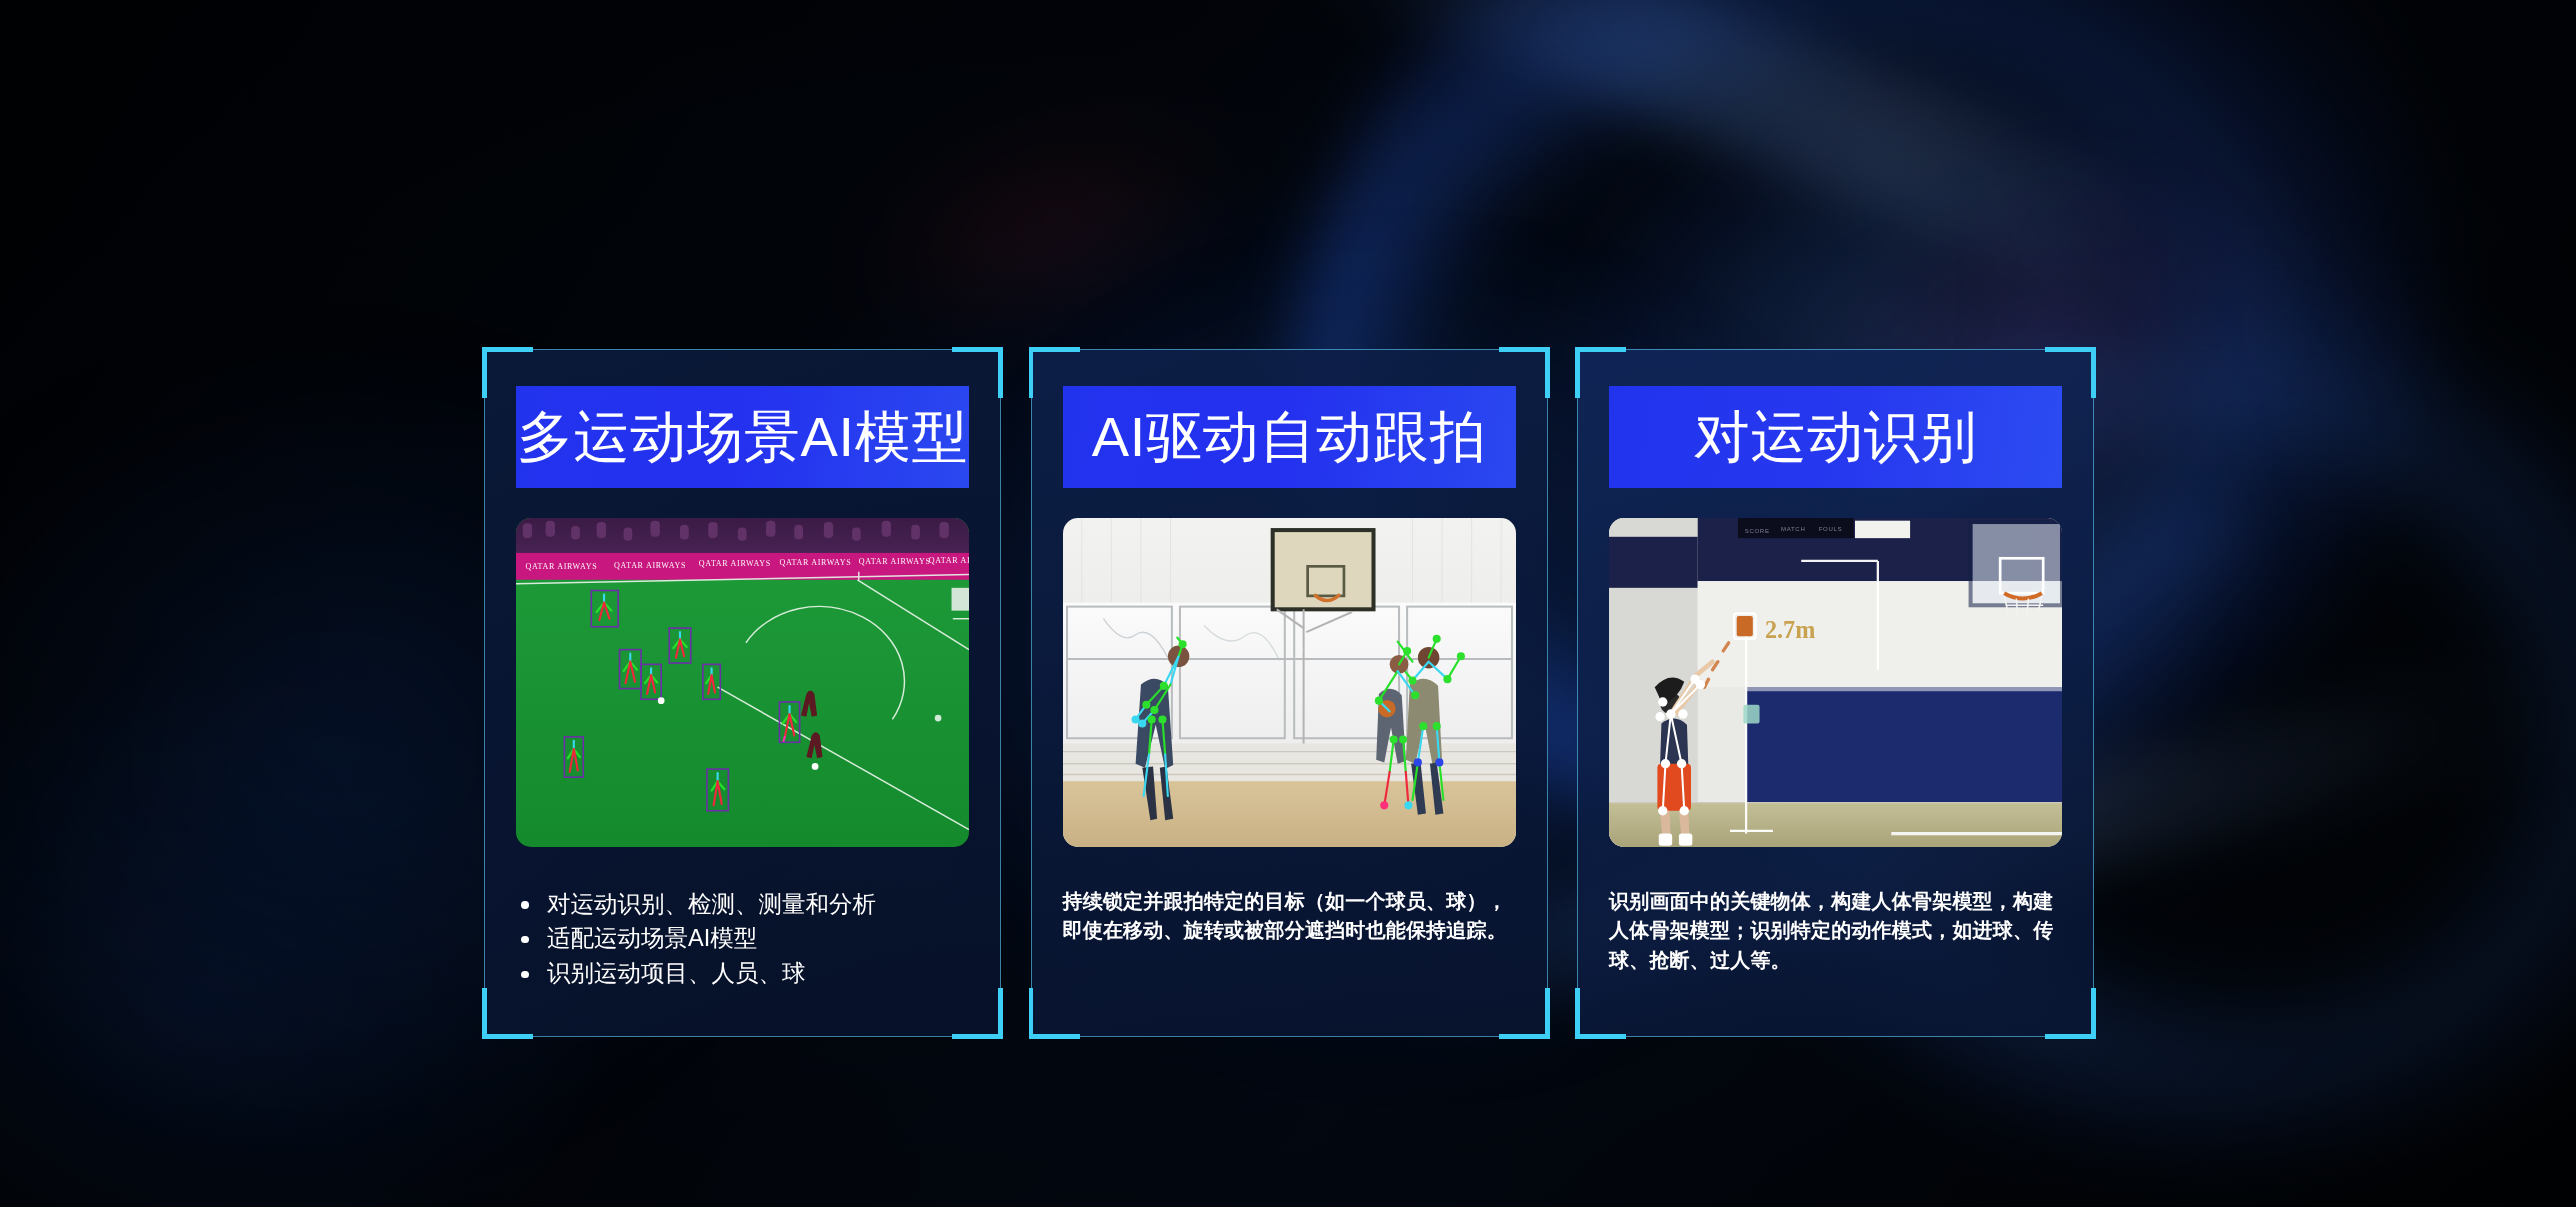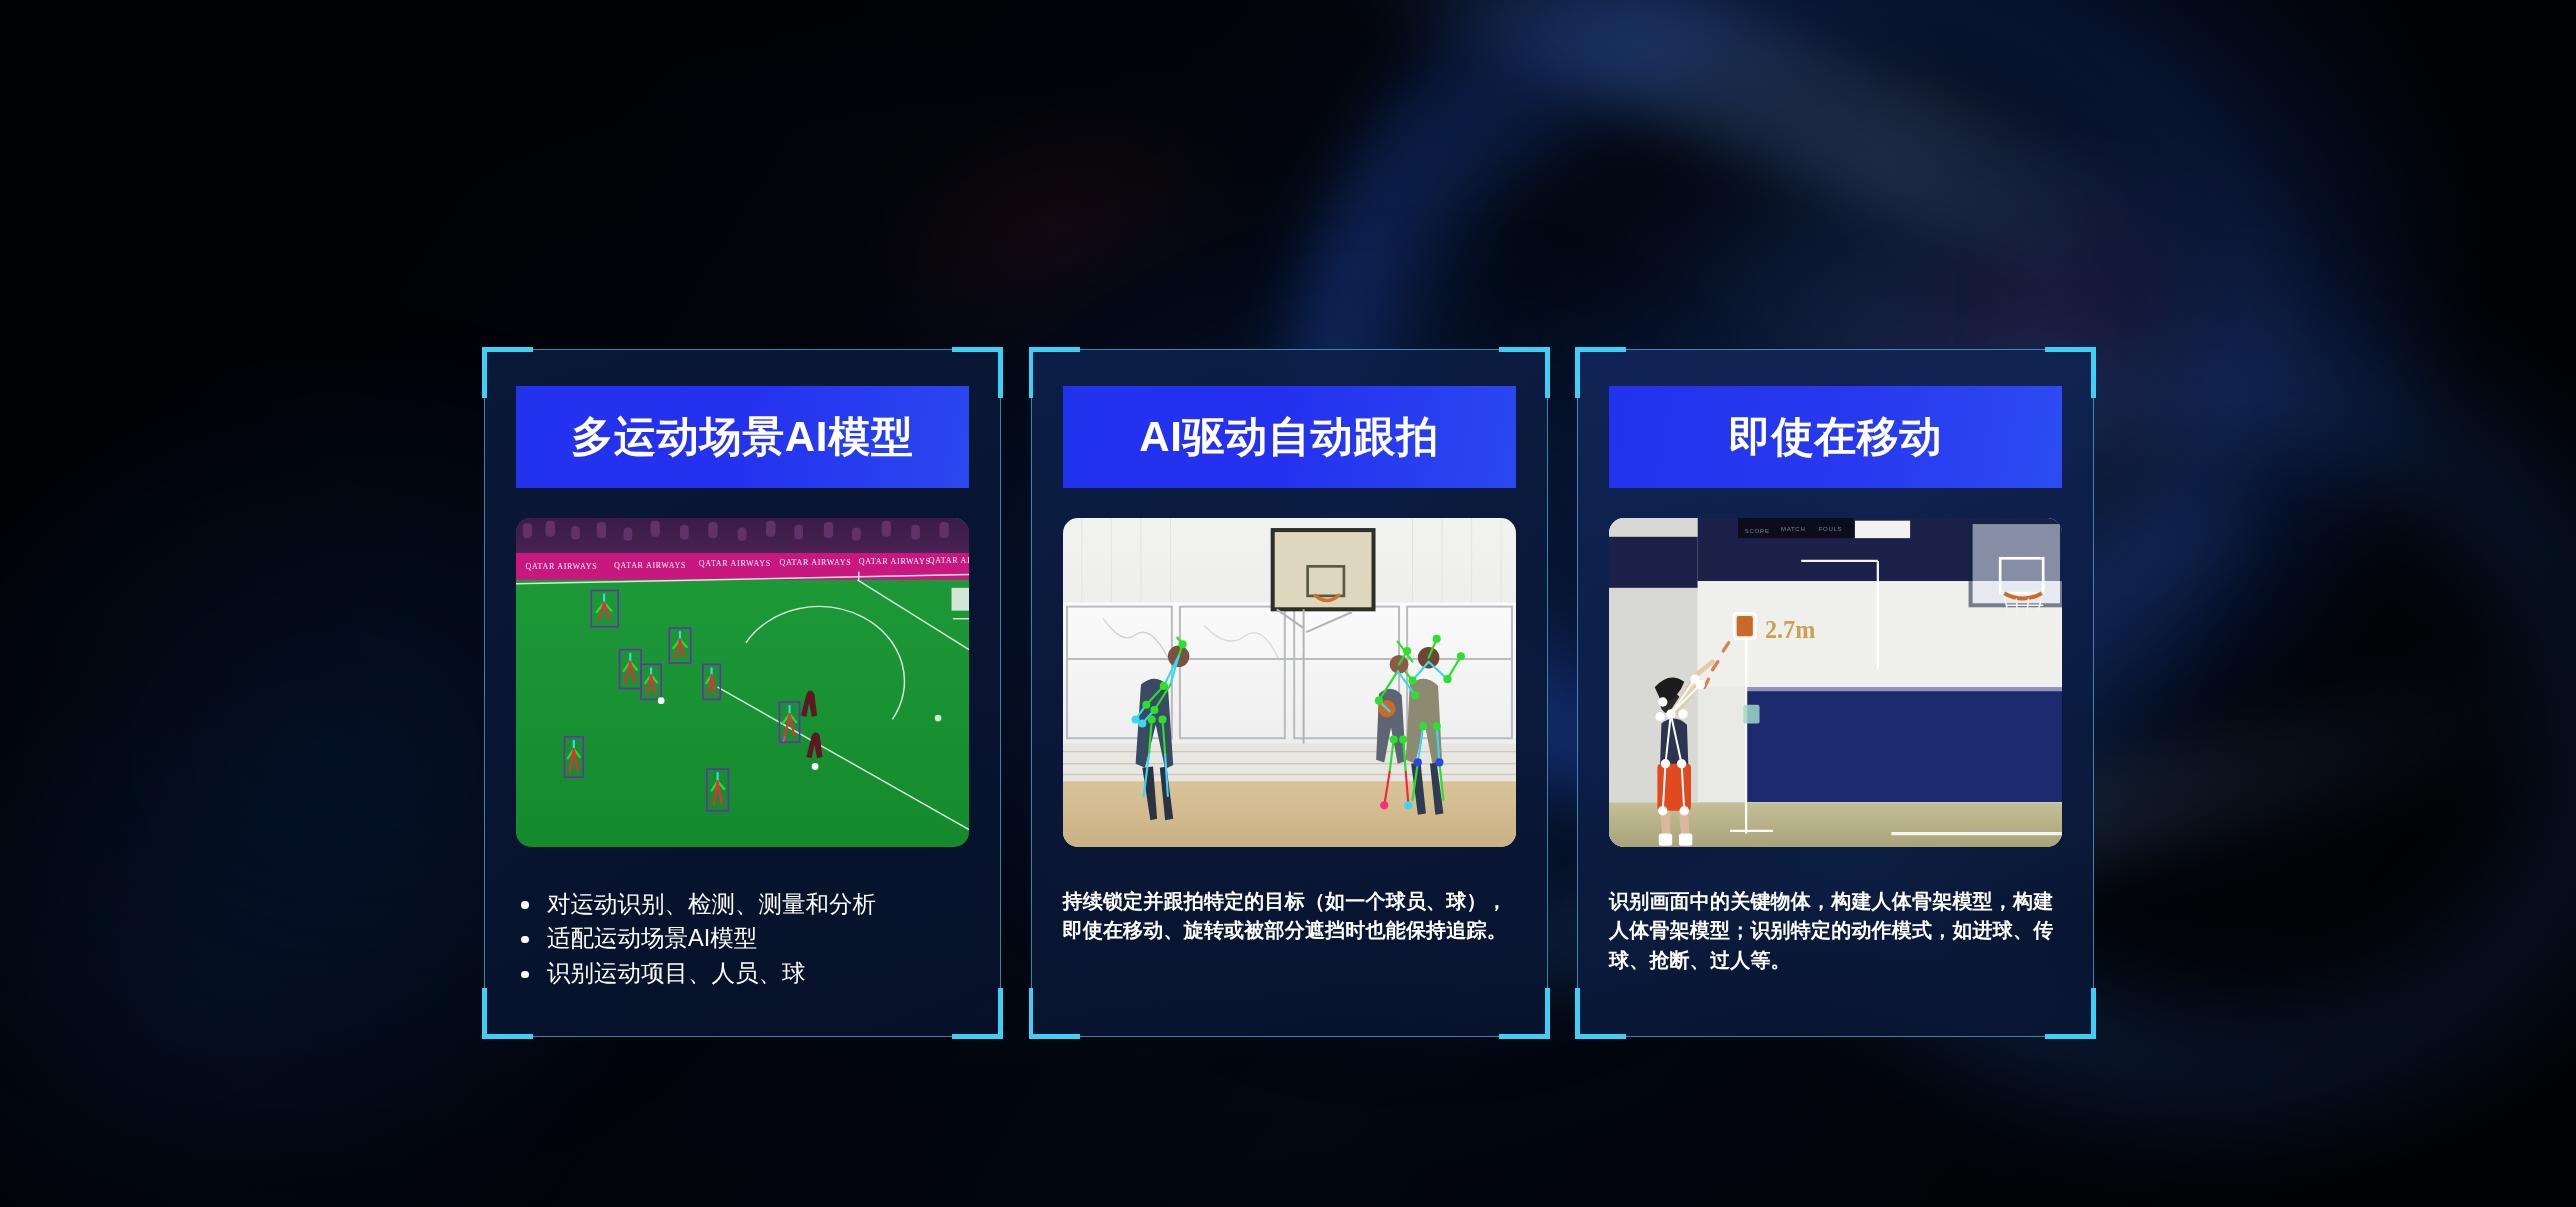--- a/index.html
+++ b/index.html
@@ -126,21 +126,21 @@
 
   
   .title-bar {
     height:102px; width:100%;
     background:linear-gradient(100deg,#2233ee 0%,#2431ef 48%,#2a48f0 100%);
     display:flex; align-items:center; justify-content:center;
     flex:0 0 102px;
   }
   .card-3 .title-bar { background:linear-gradient(100deg,#2233ee 0%,#2739ef 55%,#2c4cf2 100%); }
   .title-text {
-    color:#ffffff; font-size:42px; font-weight:700; letter-spacing:0.7px;
+    color:#ffffff; font-size:56px; font-weight:400; letter-spacing:0.7px;
     white-space:nowrap; line-height:1;
   }
 
   
   .media {
     margin-top:29.5px; width:100%; height:329px; flex:0 0 329px;
     border-radius:15px; overflow:hidden; position:relative;
     background:#101820;
   }
   .media svg { display:block; width:100%; height:100%; }
@@ -495,21 +495,21 @@
     <div class="card card-3">
       <div class="card-bg"></div>
       <div class="card-hairline"></div>
       <span class="corner c-tl"></span>
       <span class="corner c-tr"></span>
       <span class="corner c-bl"></span>
       <span class="corner c-br"></span>
 
       <div class="card-inner">
         <div class="title-bar">
-          <span class="title-text">即使在移动</span>
+          <span class="title-text">对运动识别</span>
         </div>
 
         <div class="media">
           <svg viewBox="0 0 674 490" preserveAspectRatio="none" aria-hidden="true">
             <defs>
               <linearGradient id="court" x1="0" y1="0" x2="0" y2="1">
                 <stop offset="0" stop-color="#c3bf96"></stop>
                   <stop offset="1" stop-color="#a9a379"></stop>
               </linearGradient>
             </defs>

